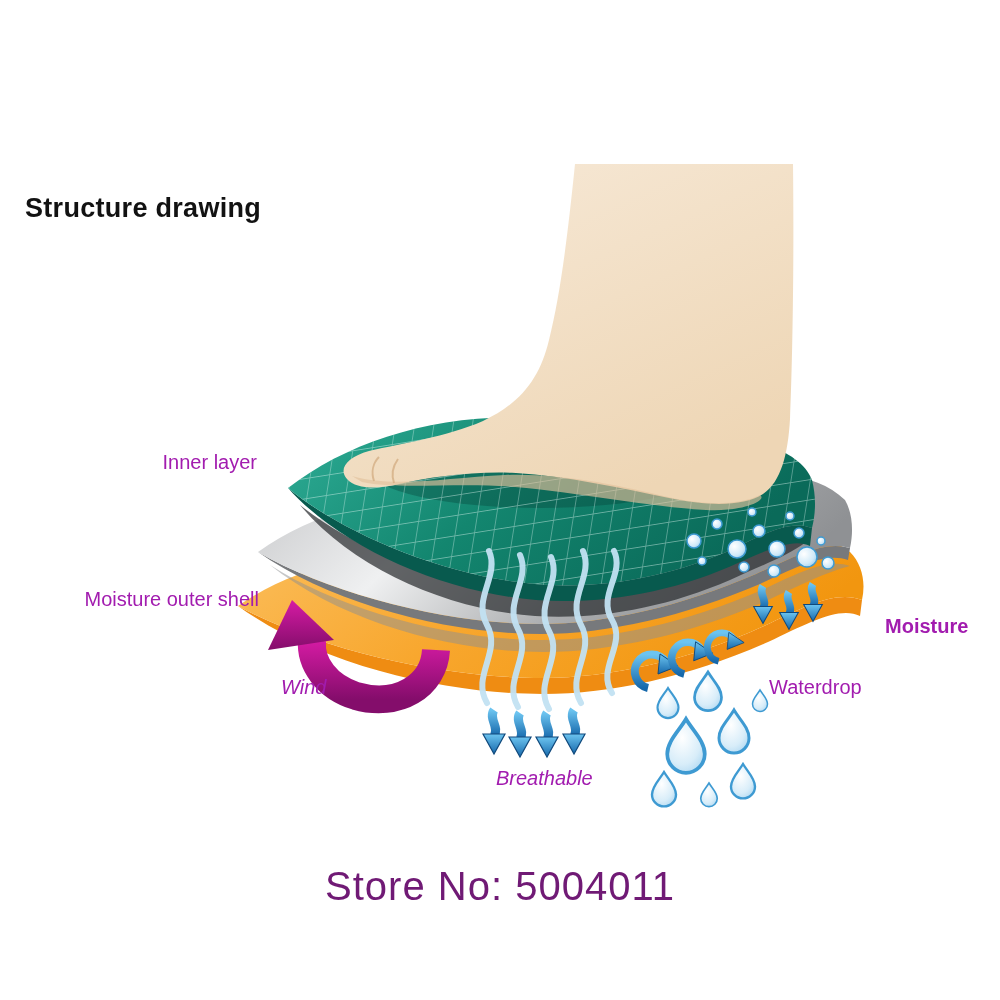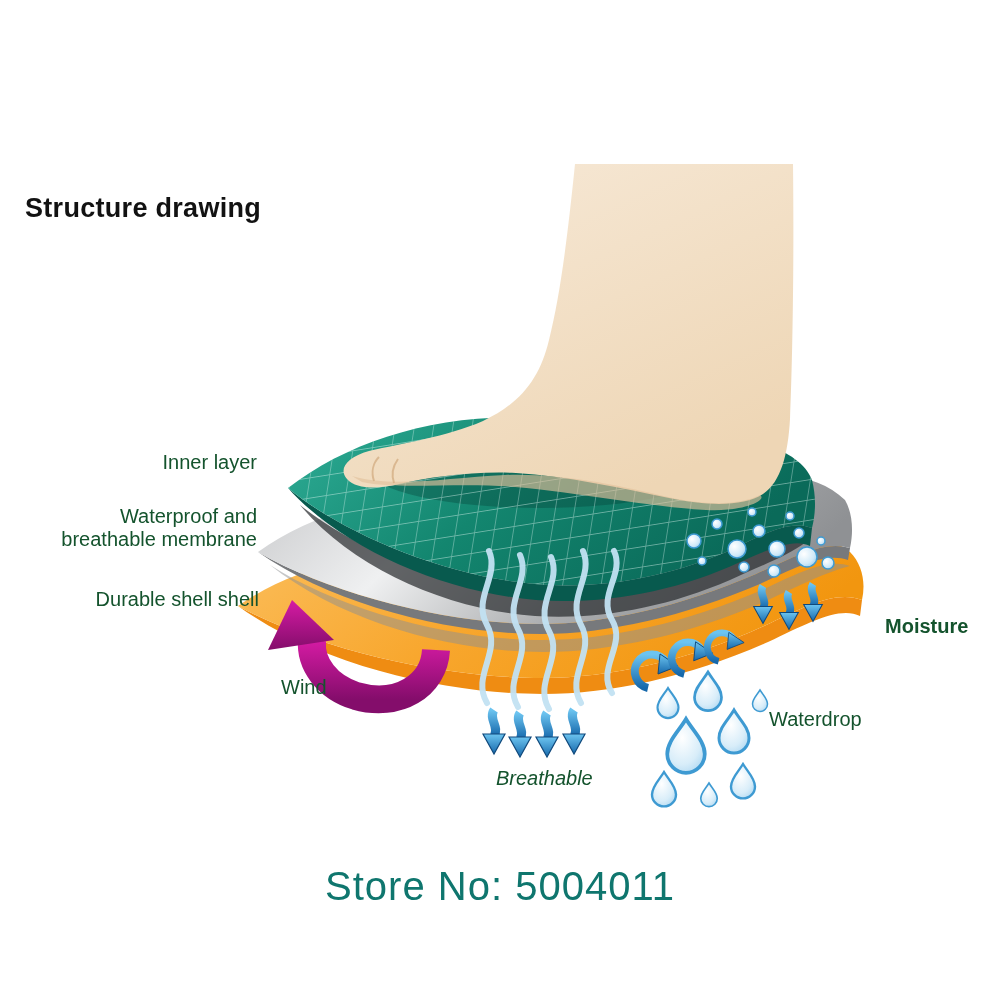--- a/index.html
+++ b/index.html
@@ -6,33 +6,33 @@
   .stage {
     position:relative; width:1000px; height:1000px; background:#ffffff;
     font-family:"Liberation Sans", sans-serif; overflow:hidden;
   }
   .art { position:absolute; left:0; top:0; width:1000px; height:1000px; }
   .title {
     position:absolute; left:25px; top:193px;
     font-size:27px; font-weight:bold; color:#121212; letter-spacing:0.3px;
   }
   .lbl {
-    position:absolute; color:#14532d; font-size:20px; line-height:23px; white-space:nowrap;
+    position:absolute; color:#a21caf; font-size:20px; line-height:23px; white-space:nowrap;
   }
   .lbl.right { text-align:right; }
   .lbl-inner      { right:743px; top:451px; }
   .lbl-membrane   { right:743px; top:505px; }
   .lbl-shell      { right:741px; top:588px; }
-  .lbl-wind       { left:281px;  top:676px; }
+  .lbl-wind       { left:281px;  top:676px;font-style:italic; }
   .lbl-breathable { left:496px;  top:767px;font-style:italic; }
-  .lbl-waterdrop  { left:769px;  top:708px; }
+  .lbl-waterdrop  { left:769px;  top:676px; }
   .lbl-moisture   { left:885px;  top:615px;font-weight:bold; }
   .watermark {
     position:absolute; left:0; width:1000px; top:864px; text-align:center;
-    color:#0f766e; font-size:40px; letter-spacing:1px;
+    color:#701a75; font-size:40px; letter-spacing:1px;
   }
 </style>
 </head>
 <body>
 
 <div class="stage">
 
   <svg class="art" viewBox="0 0 1000 1000" aria-hidden="true">
     <defs>
       <linearGradient id="tealGrad" x1="0" y1="0" x2="1" y2="0.35">
@@ -177,26 +177,22 @@
       <use href="#drop" transform="translate(709,794) scale(0.55)"></use>
       <use href="#drop" transform="translate(743,780) scale(0.8)"></use>
       <use href="#drop" transform="translate(760,700) scale(0.5)"></use>
     </g>
   </svg>
 
   <div class="title">Structure drawing</div>
 
   <div class="lbl right lbl-inner">Inner layer</div>
 
-  <div class="lbl right lbl-membrane">
-    <div>Waterproof and</div>
-    <div>breathable membrane</div>
-  </div>
 
-  <div class="lbl right lbl-shell">Durable shell shell</div>
+  <div class="lbl right lbl-shell">Moisture outer shell</div>
 
   <div class="lbl lbl-wind">Wind</div>
   <div class="lbl lbl-breathable">Breathable</div>
   <div class="lbl lbl-waterdrop">Waterdrop</div>
   <div class="lbl lbl-moisture">Moisture</div>
 
   <div class="watermark">Store No: 5004011</div>
 </div>
 
 </body></html>

